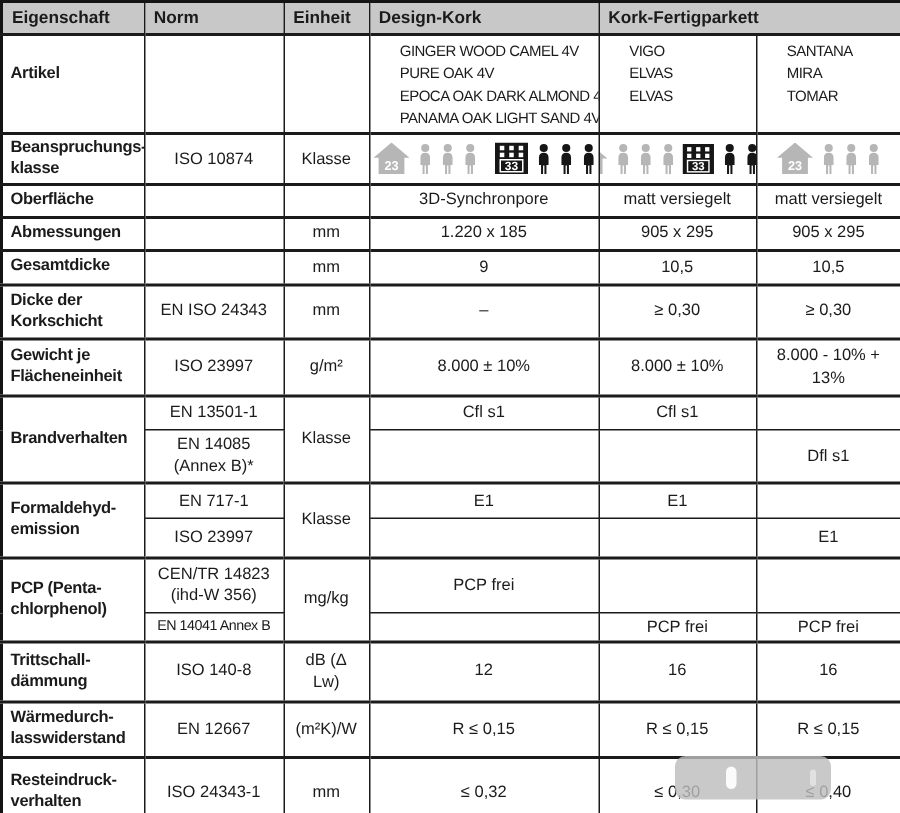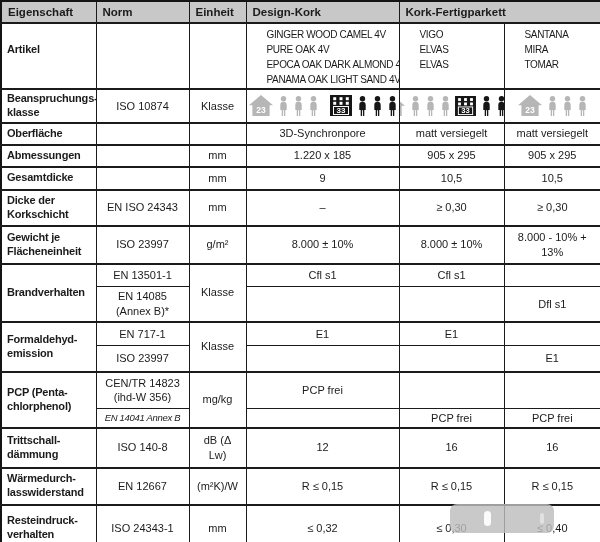--- a/index.html
+++ b/index.html
@@ -28,21 +28,21 @@
   .lbl {
     font-weight:bold; text-align:left; padding:2px 2px 2px 5px;
     letter-spacing:-0.2px; white-space:pre-line;
   }
   .top { vertical-align:top; padding-top:19px; }
   .c { text-align:center; white-space:pre-line; padding:1px 2px; line-height:1.3; }
   .list {
     vertical-align:top; text-align:left; padding:3px 0 0 20px;
     font-size:10px; letter-spacing:-0.35px; line-height:1.5; white-space:nowrap;
   }
-  .small { font-size:9.5px; letter-spacing:-0.3px;font-style:italic; }
+  .small { font-size:9.5px; letter-spacing:-0.3px; }
   .irow { display:flex; justify-content:center; align-items:flex-end; }
   .irow.wide { gap:10px; }
   .irow.tight { gap:5px; }
   .grp { display:flex; align-items:flex-end; gap:6px; }
   .grp svg { display:block; }
   .grp .bld { margin-left:2px; }
   svg text { font-family:"Liberation Sans","DejaVu Sans",sans-serif; }
   .scrub {
     position:absolute; left:450px; top:504px; width:104px; height:29px;
     background:rgba(189,189,189,0.82); border-radius:7px;

